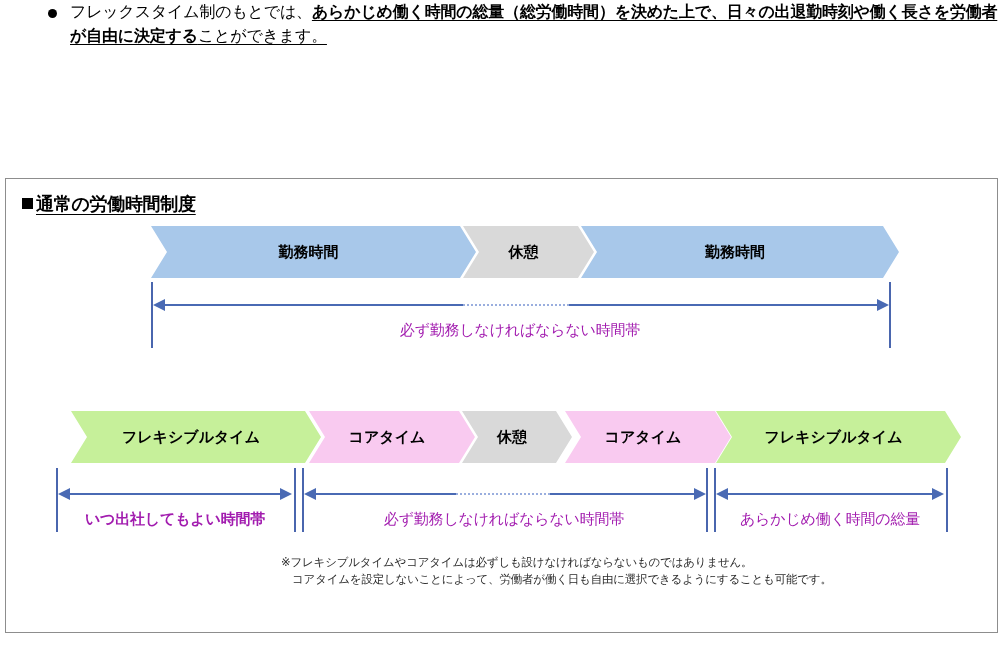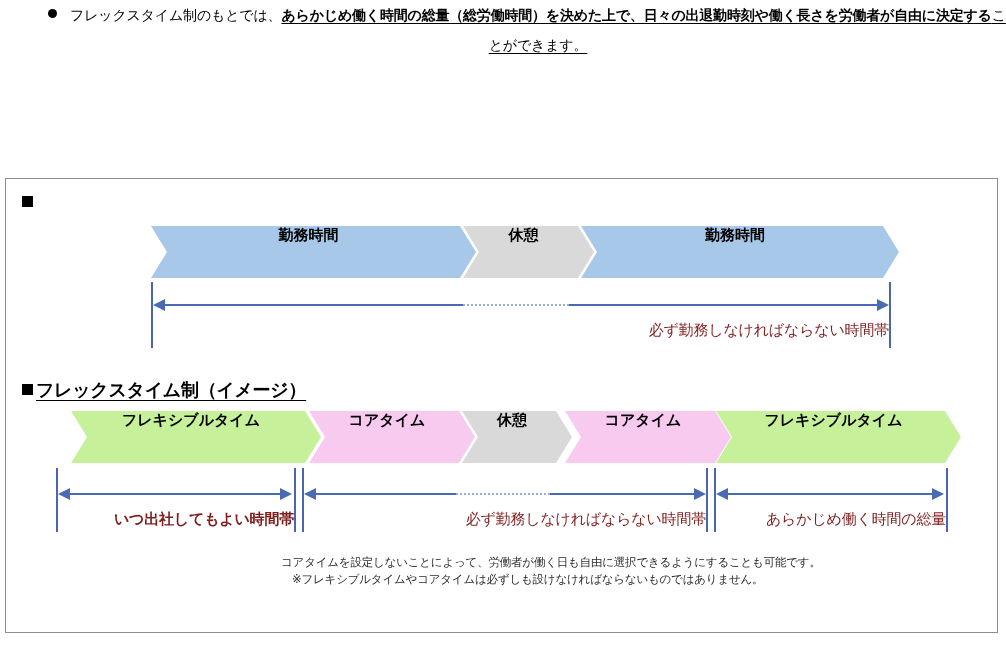--- a/index.html
+++ b/index.html
@@ -30,25 +30,24 @@
   .bullet-dot {
     position: absolute;
     left: 48px;
     top: 9px;
     width: 9px;
     height: 9px;
     border-radius: 50%;
     background: #000;
   }
   .bullet-text {
-    font-size: 14px;
-    line-height: 30px;
+    font-size: 16px;
+    line-height: 24px;
     letter-spacing: -0.2px;
     font-weight: 500;
-    text-align: center;
   }
   .b-strong {
     font-weight: bold;
     text-decoration: underline;
     text-underline-offset: 3px;
   }
   .b-tail {
     text-decoration: underline;
     text-underline-offset: 3px;
   }
@@ -86,21 +85,21 @@
   }
   #head-normal { left: 16px; top: 13px; }
   #head-flex   { left: 16px; top: 199px; }
 
   
   .band { position: absolute; }
   .chev {
     position: absolute;
     height: 52px;
     display: flex;
-    align-items: flex-start;
+    align-items: center;
     justify-content: center;
     font-weight: bold;
     font-size: 15px;
     letter-spacing: 0px;
     white-space: nowrap;
     box-sizing: border-box;
   }
   .chev.poly {
     clip-path: polygon(0 0, calc(100% - 16px) 0, 100% 50%, calc(100% - 16px) 100%, 0 100%, 16px 50%);
   }
@@ -135,22 +134,22 @@
     border-bottom: 6px solid transparent;
   }
   .arrowhead.left  { border-right: 12px solid #4a6ab4; }
   .arrowhead.right { border-left: 12px solid #4a6ab4; }
 
   .ruler-label {
     position: absolute;
     font-size: 15px;
     letter-spacing: -0.2px;
     white-space: nowrap;
-    text-align: right;
-    color: #7f1d1d;
+    text-align: center;
+    color: #a21caf;
   }
 
   
   #footnote {
     position: absolute;
     left: 275px;
     top: 375px;
     font-size: 11.5px;
     line-height: 17px;
     letter-spacing: -0.2px;
@@ -170,21 +169,21 @@
       <span>フレックスタイム制のもとでは、</span><span class="b-strong">あらかじめ働く時間の総量（総労働時間）を決めた上で、日々の出退勤時刻や働く長さを労働者が自由に決定する</span><span class="b-tail">ことができます。</span>
     </div>
   </div>
 
 
 </div>
 
 <div id="panel">
 
   <div class="section-head" id="head-normal">
-    <span class="sq"></span>
+    <span class="sq"></span><span>通常の労働時間制度</span>
   </div>
 
   <div class="band" id="band-normal">
     <div class="chev poly" style="left:145px; width:325px; background:#a8c8ea;">
       <span>勤務時間</span>
     </div>
     <div class="chev poly" style="left:457px; width:131px; background:#d9d9d9;">
       <span>休憩</span>
     </div>
     <div class="chev poly" style="left:575px; width:318px; background:#a8c8ea;">
@@ -199,23 +198,20 @@
     <div class="axis" style="left:155px; top:125px; width:302px;"></div>
     <div class="axis dotted" style="left:457px; top:125px; width:106px;"></div>
     <div class="axis" style="left:563px; top:125px; width:310px;"></div>
 
     <div class="arrowhead left" style="left:147px; top:120px;"></div>
     <div class="arrowhead right" style="left:871px; top:120px;"></div>
 
     <div class="ruler-label" style="left:145px; top:142px; width:738px;">必ず勤務しなければならない時間帯</div>
   </div>
 
-  <div class="section-head" id="head-flex">
-    <span class="sq"></span><span>フレックスタイム制（イメージ）</span>
-  </div>
 
   <div class="band" id="band-flex">
     <div class="chev poly" style="left:65px; width:250px; background:#c6f09a;">
       <span>フレキシブルタイム</span>
     </div>
     <div class="chev poly" style="left:303px; width:166px; background:#f9caf0;">
       <span>コアタイム</span>
     </div>
     <div class="chev poly" style="left:456px; width:110px; background:#d9d9d9;">
       <span>休憩</span>
@@ -249,17 +245,17 @@
     <div class="arrowhead right" style="left:688px; top:309px;"></div>
     <div class="ruler-label" style="left:296px; top:331px; width:404px;">必ず勤務しなければならない時間帯</div>
 
     <div class="axis" style="left:718px; top:314px; width:210px;"></div>
     <div class="arrowhead left" style="left:710px; top:309px;"></div>
     <div class="arrowhead right" style="left:926px; top:309px;"></div>
     <div class="ruler-label" style="left:708px; top:331px; width:232px;">あらかじめ働く時間の総量</div>
   </div>
 
   <div id="footnote">
+    <div>※フレキシブルタイムやコアタイムは必ずしも設けなければならないものではありません。</div>
     <div>コアタイムを設定しないことによって、労働者が働く日も自由に選択できるようにすることも可能です。</div>
-    <div>※フレキシブルタイムやコアタイムは必ずしも設けなければならないものではありません。</div>
   </div>
 
 </div>
 
 </body></html>

